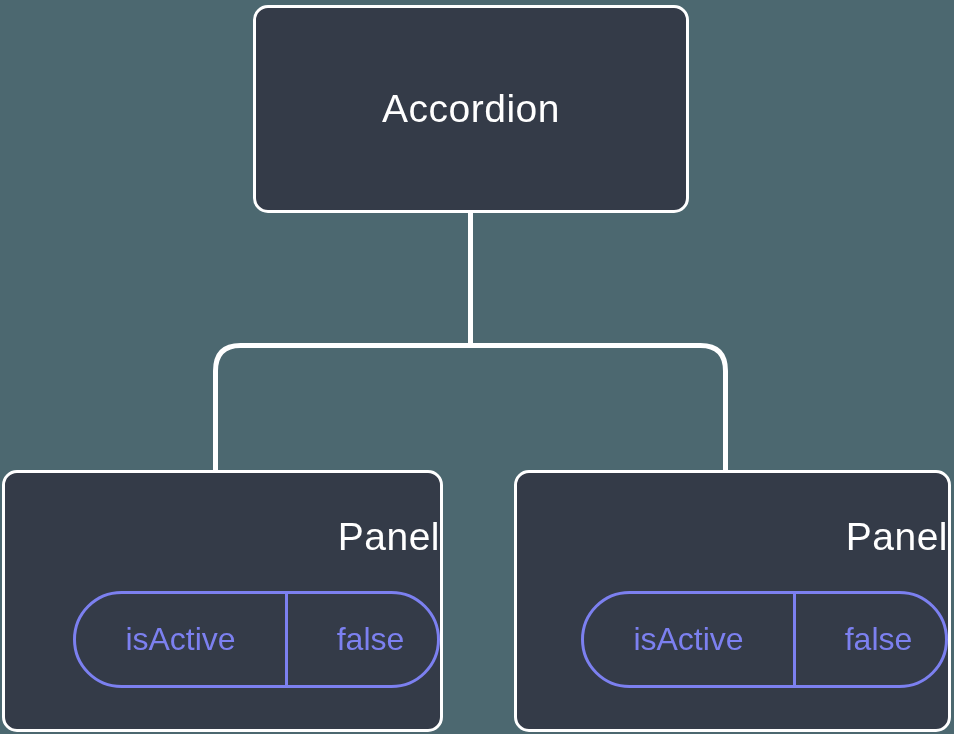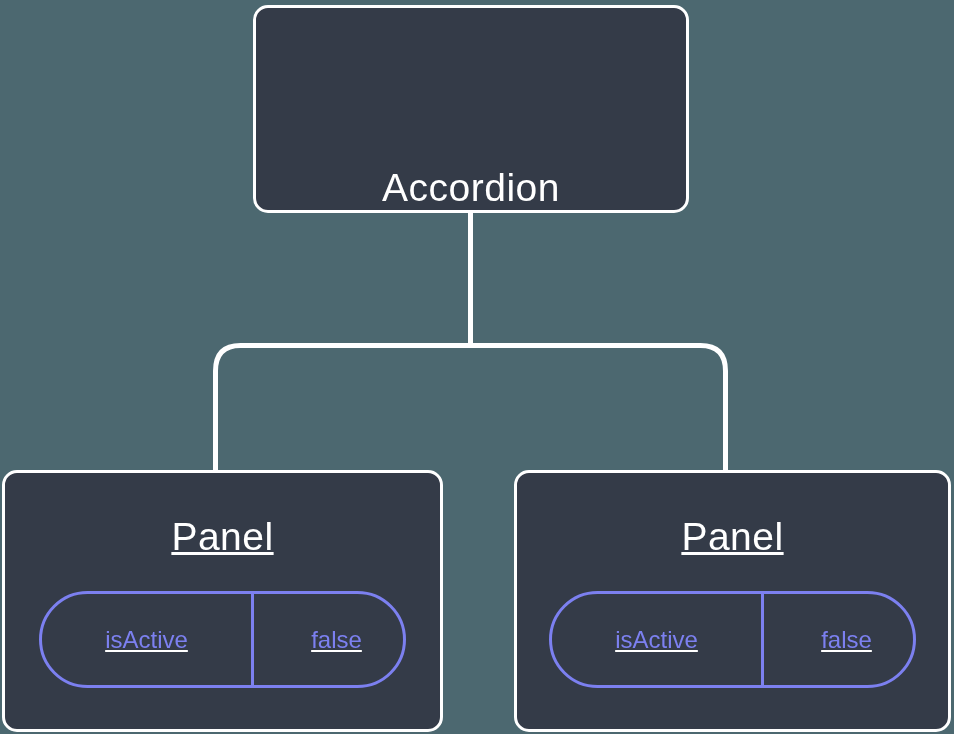--- a/index.html
+++ b/index.html
@@ -36,36 +36,35 @@
     position: absolute;
     background: var(--node-fill);
     border: 3px solid var(--node-border);
     border-radius: 15px;
     color: var(--label);
   }
   .node-root {
     left: 253px; top: 5px;
     width: 436px; height: 208px;
     display: flex;
-    align-items: flex-end;
+    align-items: center;
     justify-content: center;
   }
   .node-label {
     font-size: 39px;
     font-weight: 500;
     color: var(--label);
     letter-spacing: 0.5px;
   }
   .node-panel {
     top: 470px;
     height: 262px;
     display: flex;
     flex-direction: column;
-    align-items: center;
-    text-decoration: underline;
+    align-items: flex-end;
   }
   .node-panel-left  { left: 2px;   width: 441px; }
   .node-panel-right { left: 514px; width: 437px; }
   .panel-title {
     margin-top: 42px;
     font-size: 39px;
     font-weight: 500;
     letter-spacing: 0.5px;
   }
   .state-pill {
@@ -74,21 +73,21 @@
     border: 3px solid var(--accent);
     border-radius: 60px;
     display: flex;
     align-items: stretch;
     overflow: hidden;
   }
   .pill-cell {
     display: flex;
     align-items: center;
     justify-content: center;
-    font-size: 24px;
+    font-size: 32px;
     color: var(--accent);
   }
   .pill-key-cell {
     width: 212px;
     border-right: 3px solid var(--accent);
   }
   .pill-value-cell { flex: 1; margin-left: 16px; }
 </style>
 </head>
 <body>

